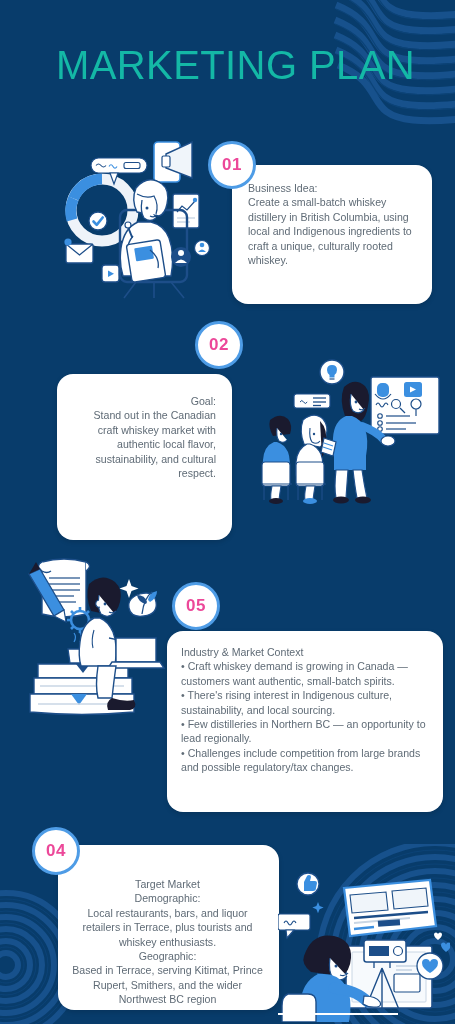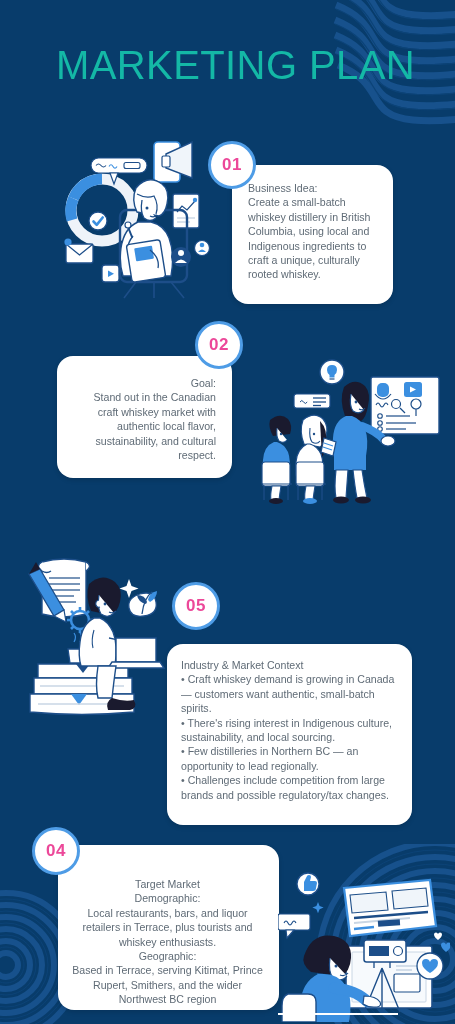--- a/index.html
+++ b/index.html
@@ -98,31 +98,31 @@
     z-index: 6;
   }
   .badge span {
     font-size: 17px;
     font-weight: bold;
     color: #ec4899;
     letter-spacing: 0.5px;
   }
 
   
-  #card-01 { left: 232px; top: 165px; width: 161px; height: 139px; }
+  #card-01 { left: 232px; top: 165px; width: 200px; height: 139px; }
   #card-01 .card-text { padding: 16px 14px 12px 16px; }
   #badge-01 { left: 208px; top: 141px; }
   #illus-01 { position: absolute; left: 58px; top: 132px; width: 160px; height: 172px; z-index: 2; }
 
-  #card-02 { left: 57px; top: 356px; width: 175px; height: 122px; }
+  #card-02 { left: 57px; top: 374px; width: 175px; height: 166px; }
   #card-02 .card-text { padding: 20px 16px 12px 14px; }
   #badge-02 { left: 195px; top: 321px; }
   #illus-02 { position: absolute; left: 258px; top: 358px; width: 186px; height: 146px; z-index: 2; }
 
-  #card-03 { left: 167px; top: 631px; width: 245px; height: 181px; margin-top: 13px; }
+  #card-03 { left: 167px; top: 631px; width: 276px; height: 181px; }
   #card-03 .card-text { padding: 14px 13px 10px 14px; }
   #badge-03 { left: 172px; top: 582px; }
   #illus-03 { position: absolute; left: 16px; top: 552px; width: 160px; height: 168px; z-index: 2; }
 
   #card-04 { left: 58px; top: 845px; width: 221px; height: 165px; }
   #card-04 .card-text { padding: 32px 14px 10px 12px; text-align: center; }
   #badge-04 { left: 32px; top: 827px; }
   #illus-04 { position: absolute; left: 278px; top: 862px; width: 172px; height: 160px; z-index: 2; }
 </style>
 </head>

